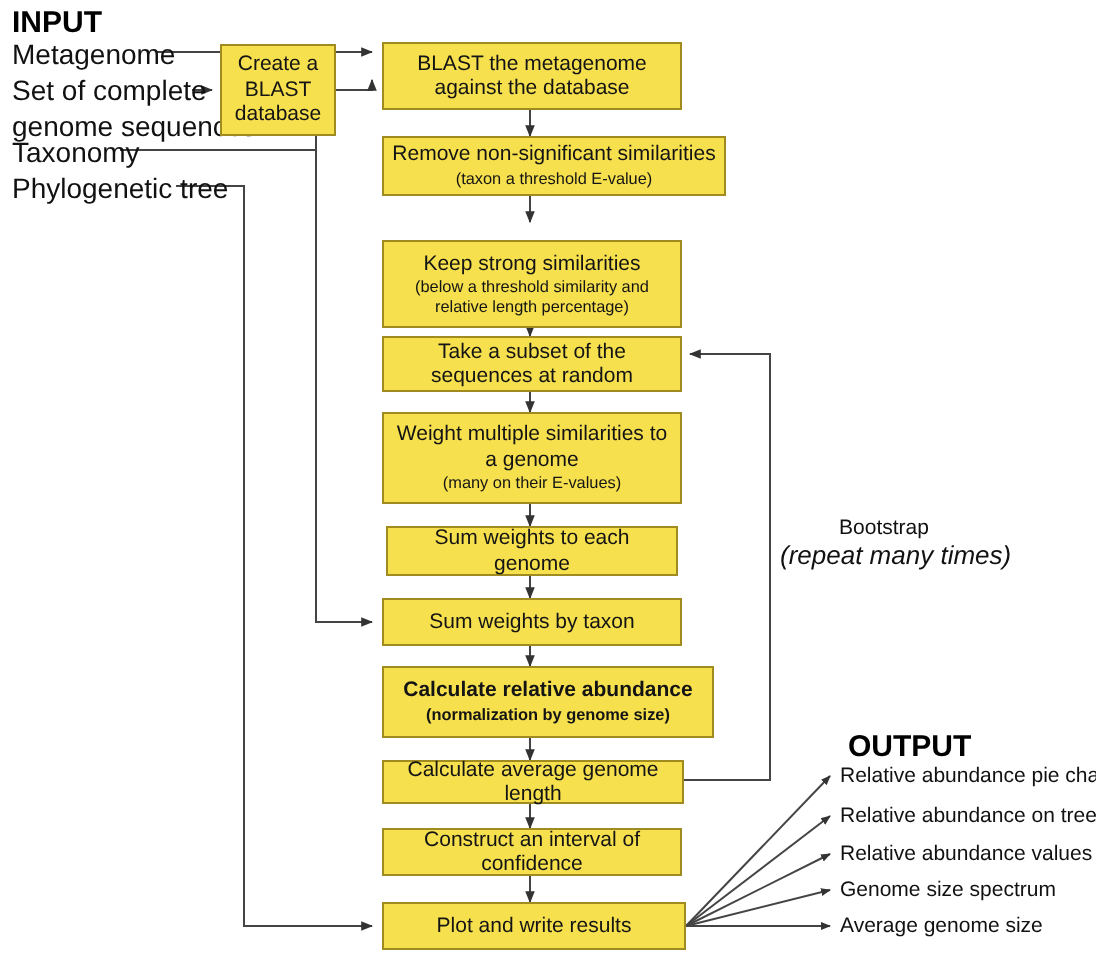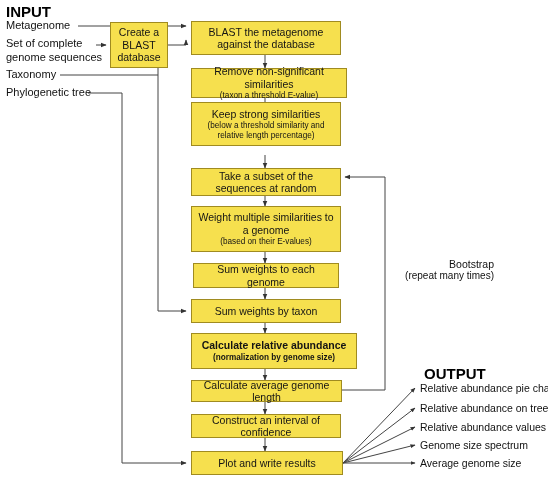--- a/index.html
+++ b/index.html
@@ -45,39 +45,39 @@
     font-size: 10.5px;
     color: #141414;
   }
   .node .sub {
     font-size: 8.2px;
     color: #141414;
     margin-top: 1px;
   }
   .plain-label {
     position: absolute;
-    font-size: 11px;
+    font-size: 14px;
     color: #111111;
     white-space: nowrap;
     line-height: 1.25;
   }
   .bold-label {
     position: absolute;
     font-size: 15px;
     font-weight: bold;
     color: #000000;
     white-space: nowrap;
   }
   .loop-label {
     position: absolute;
-    text-align: right;
+    text-align: center;
     white-space: nowrap;
   }
   .loop-label .lmain { font-size: 10.5px; color: #111; }
-  .loop-label .lsub { font-size: 10px; color: #111; }
+  .loop-label .lsub { font-size: 13px; color: #111; font-style: italic; }
   .out-item {
     position: absolute;
     font-size: 10.5px;
     color: #111111;
     white-space: nowrap;
   }
 </style>
 </head>
 <body>
 
@@ -144,37 +144,37 @@
   <div class="node" style="left:110px; top:22px; width:58px; height:46px;">
     <div class="main">Create a</div>
     <div class="main">BLAST</div>
     <div class="main">database</div>
   </div>
 
   <div class="node" style="left:191px; top:21px; width:150px; height:34px;">
     <div class="main">BLAST the metagenome against the database</div>
   </div>
 
-  <div class="node" style="left:191px; top:68px; width:156px; height:30px;">
+  <div class="node" style="left:191px; top:68px; width:172px; height:30px;">
     <div class="main">Remove non-significant similarities</div>
     <div class="sub">(taxon a threshold E-value)</div>
   </div>
 
-  <div class="node" style="left:191px; top:102px; width:150px; height:44px;">
+  <div class="node" style="left:191px; top:120px; width:150px; height:44px;">
     <div class="main">Keep strong similarities</div>
     <div class="sub">(below a threshold similarity and relative length percentage)</div>
   </div>
 
   <div class="node" style="left:191px; top:168px; width:150px; height:28px;">
     <div class="main">Take a subset of the sequences at random</div>
   </div>
 
   <div class="node" style="left:191px; top:206px; width:150px; height:46px;">
     <div class="main">Weight multiple similarities to a genome</div>
-    <div class="sub">(based on their E-values)</div>
+    <div class="sub">(many on their E-values)</div>
   </div>
 
   <div class="node" style="left:191px; top:299px; width:150px; height:24px;">
     <div class="main">Sum weights by taxon</div>
   </div>
 
   <div class="node" style="left:193px; top:263px; width:146px; height:25px;">
     <div class="main">Sum weights to each genome</div>
   </div>
 

